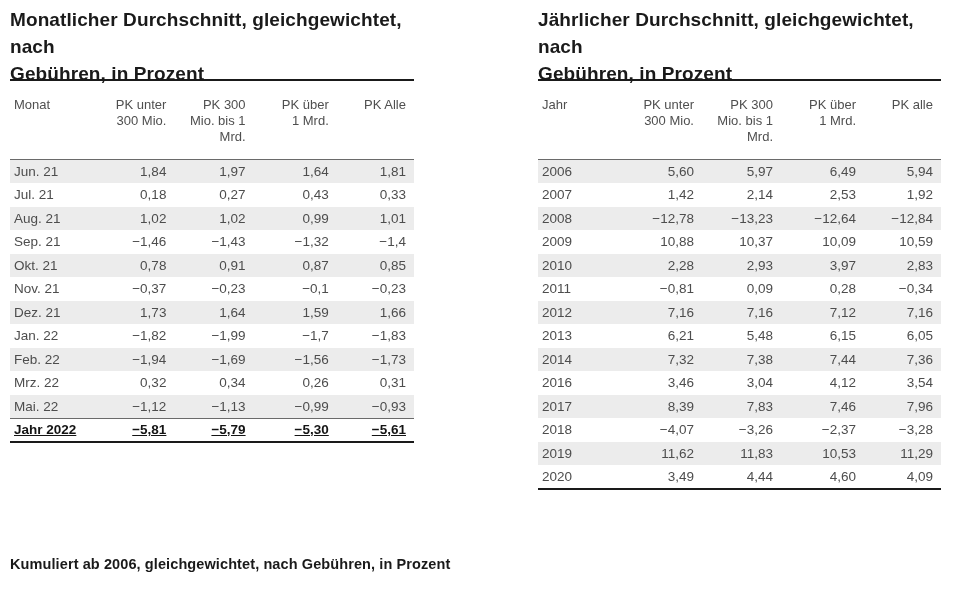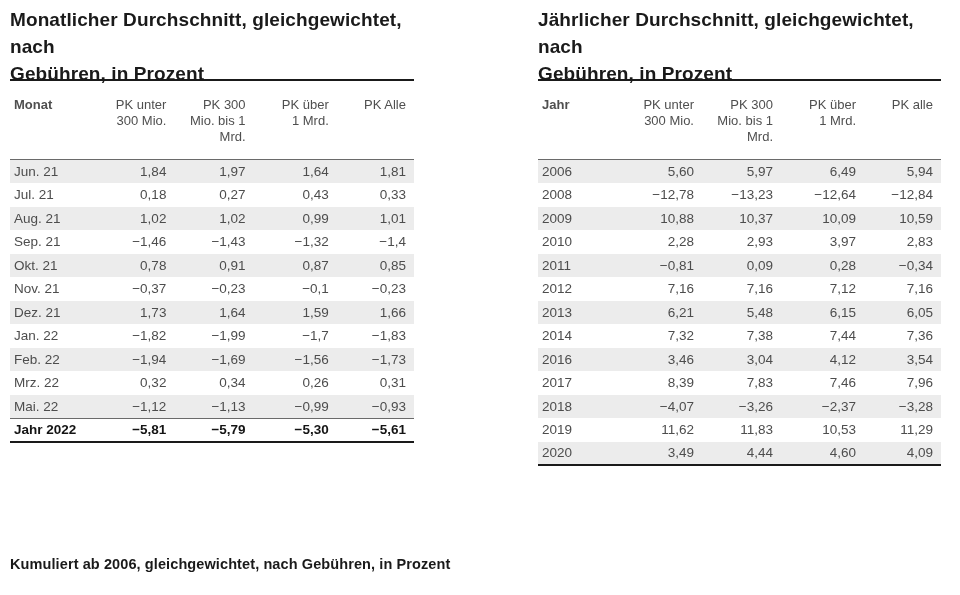--- a/index.html
+++ b/index.html
@@ -44,38 +44,39 @@
     font-size: 13px;
     font-weight: normal;
     color: #4f4f4f;
     line-height: 16px;
     text-align: right;
     vertical-align: top;
     padding: 16px 8px 14px 0;
     white-space: pre-line;
     border-bottom: 1px solid #6a6a6a;
   }
-  thead th.label { text-align: left; padding-left: 4px; padding-right: 0; font-weight: bold; }
+  thead th.label { text-align: left; padding-left: 4px; padding-right: 0; }
 
   tbody td {
     font-size: 13.5px;
     color: #4d4d4d;
     height: 23.5px;
     line-height: 15px;
     text-align: right;
     vertical-align: middle;
     padding: 0 8px 0 0;
   }
   tbody td.label { text-align: left; padding-left: 4px; padding-right: 0; }
   tbody tr:nth-child(odd) td { background: #ececec; }
 
   tbody tr.total td {
     font-weight: bold;
     color: #141414;
     border-top: 1px solid #6a6a6a;
+    text-decoration: underline;
   }
 
   .footer-heading {
     position: absolute;
     left: 10px;
     top: 556px;
     font-size: 14.5px;
     font-weight: bold;
     color: #1a1a1a;
     letter-spacing: 0.1px;
@@ -226,20 +227,27 @@
         </thead>
       <tbody>
           <tr>
             <td class="label">2006</td>
             <td>5,60</td>
             <td>5,97</td>
             <td>6,49</td>
             <td>5,94</td>
           </tr>
           <tr>
+            <td class="label">2007</td>
+            <td>1,42</td>
+            <td>2,14</td>
+            <td>2,53</td>
+            <td>1,92</td>
+          </tr>
+          <tr>
             <td class="label">2008</td>
             <td>−12,78</td>
             <td>−13,23</td>
             <td>−12,64</td>
             <td>−12,84</td>
           </tr>
           <tr>
             <td class="label">2009</td>
             <td>10,88</td>
             <td>10,37</td>

